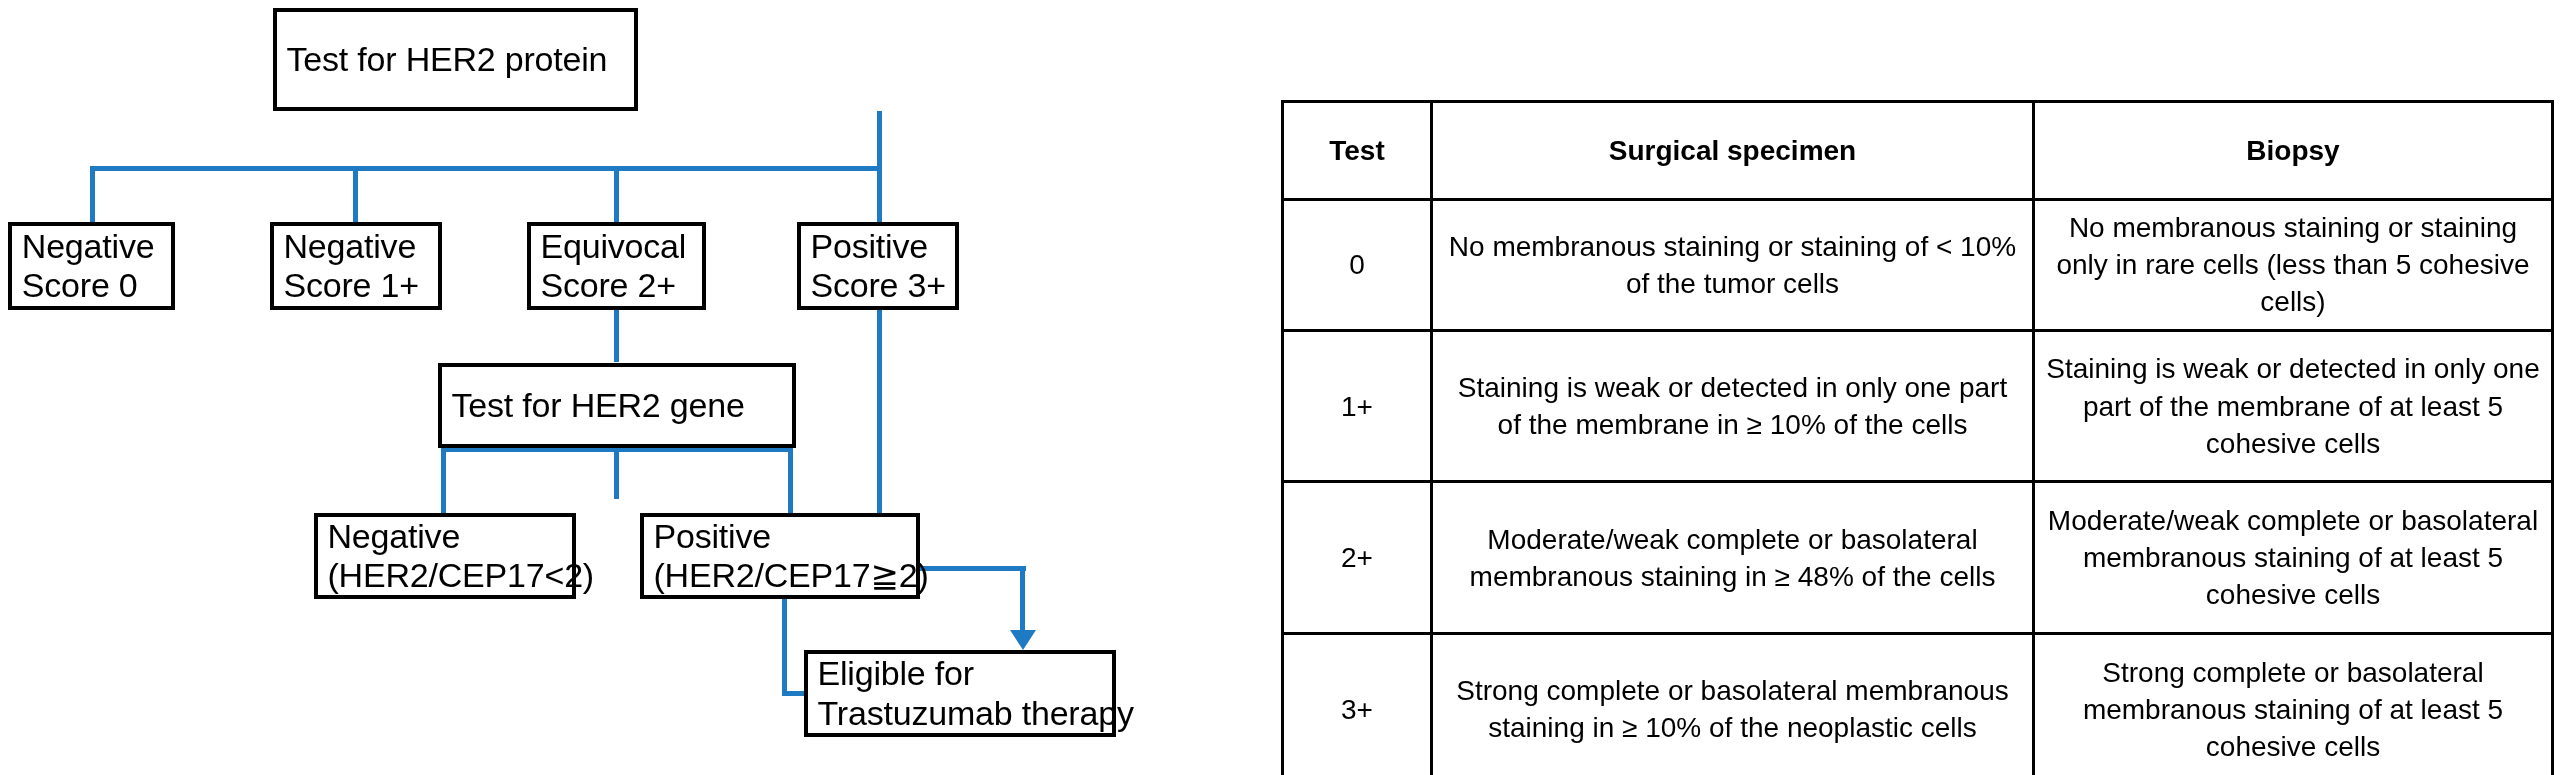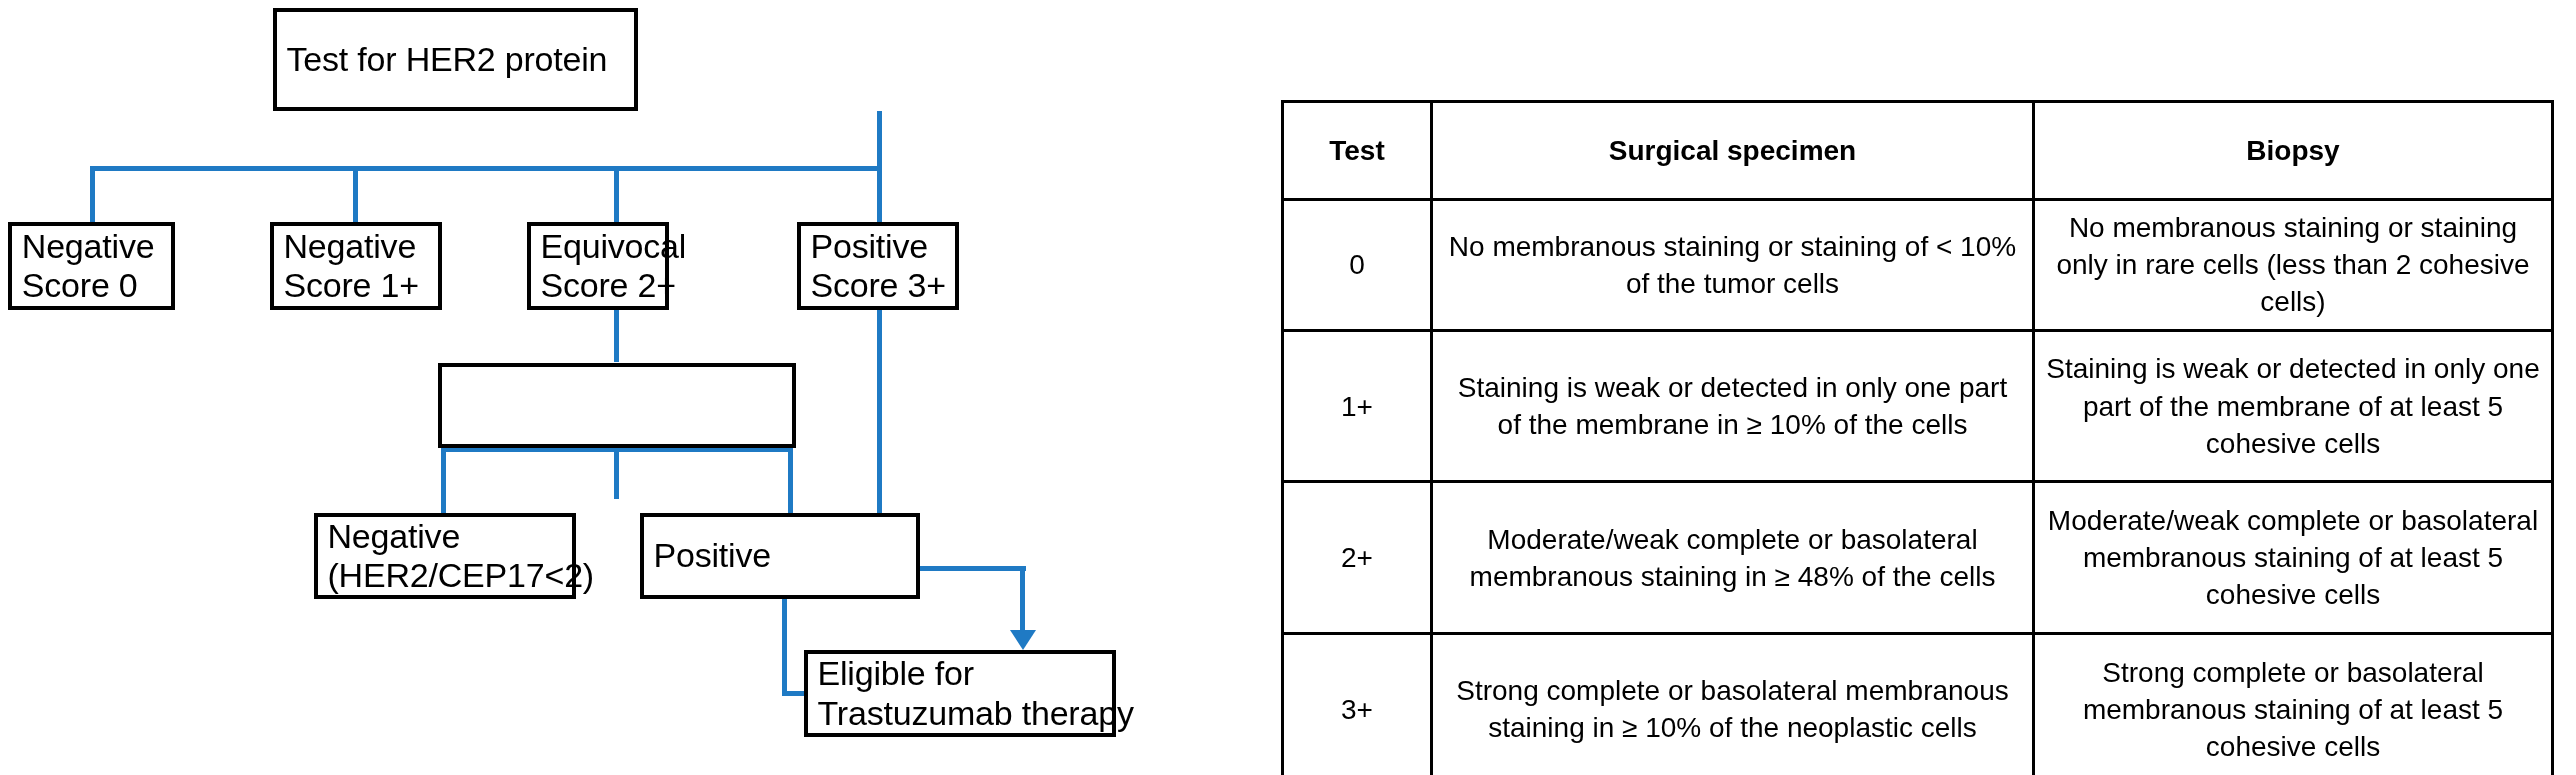--- a/index.html
+++ b/index.html
@@ -112,40 +112,42 @@
     <div class="node" style="left:8.3px; top:222px; width:167px; height:88px;">
       <span class="ln">Negative</span>
       <span class="ln">Score 0</span>
     </div>
 
     <div class="node" style="left:270px; top:222px; width:172px; height:88px;">
       <span class="ln">Negative</span>
       <span class="ln">Score 1+</span>
     </div>
 
-    <div class="node" style="left:527px; top:222px; width:142px; height:88px;">
+    <div class="node" style="left:527px; top:222px; width:179px; height:88px;">
       <span class="ln">Equivocal</span>
       <span class="ln">Score 2+</span>
     </div>
 
     <div class="node" style="left:797px; top:222px; width:162px; height:88px;">
       <span class="ln">Positive</span>
       <span class="ln">Score 3+</span>
     </div>
 
     <div class="node" style="left:438px; top:363px; width:358px; height:85px;">
+      <span class="ln">Test for HER2 gene</span>
     </div>
 
     <div class="node" style="left:314px; top:513px; width:262px; height:86px;">
       <span class="ln">Negative</span>
       <span class="ln">(HER2/CEP17&lt;2)</span>
     </div>
 
     <div class="node" style="left:640px; top:513px; width:280px; height:86px;">
       <span class="ln">Positive</span>
+      <span class="ln">(HER2/CEP17≧2)</span>
     </div>
 
     <div class="node" style="left:804px; top:650px; width:312px; height:87px;">
       <span class="ln">Eligible for</span>
       <span class="ln">Trastuzumab therapy</span>
     </div>
 
   </div>
 
   <div class="tbl-wrap">
@@ -159,21 +161,21 @@
         <tr>
           <th>Test</th>
           <th>Surgical specimen</th>
           <th>Biopsy</th>
         </tr>
       </thead>
       <tbody>
         <tr class="r0">
           <td class="cell-score">0</td>
           <td>No membranous staining or staining of &lt; 10% of the tumor cells</td>
-          <td>No membranous staining or staining only in rare cells (less than 2 cohesive cells)</td>
+          <td>No membranous staining or staining only in rare cells (less than 5 cohesive cells)</td>
         </tr>
         <tr class="r1">
           <td class="cell-score">1+</td>
           <td>Staining is weak or detected in only one part of the membrane in ≥ 10% of the cells</td>
           <td>Staining is weak or detected in only one part of the membrane of at least 5 cohesive cells</td>
         </tr>
         <tr class="r2">
           <td class="cell-score">2+</td>
           <td>Moderate/weak complete or basolateral membranous staining in ≥ 48% of the cells</td>
           <td>Moderate/weak complete or basolateral membranous staining of at least 5 cohesive cells</td>

